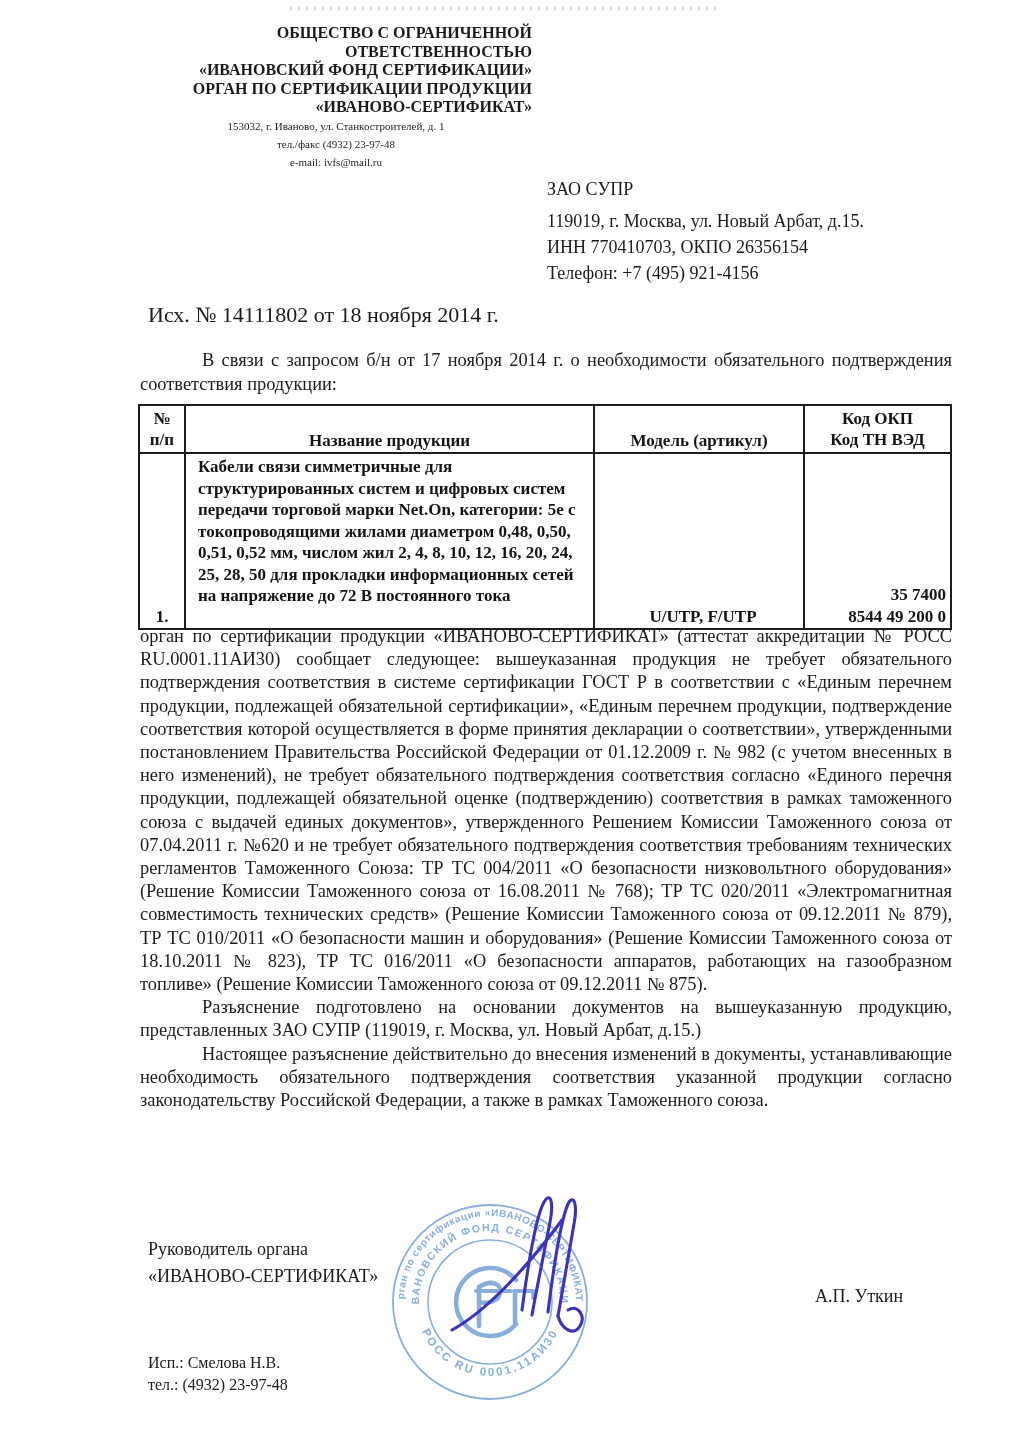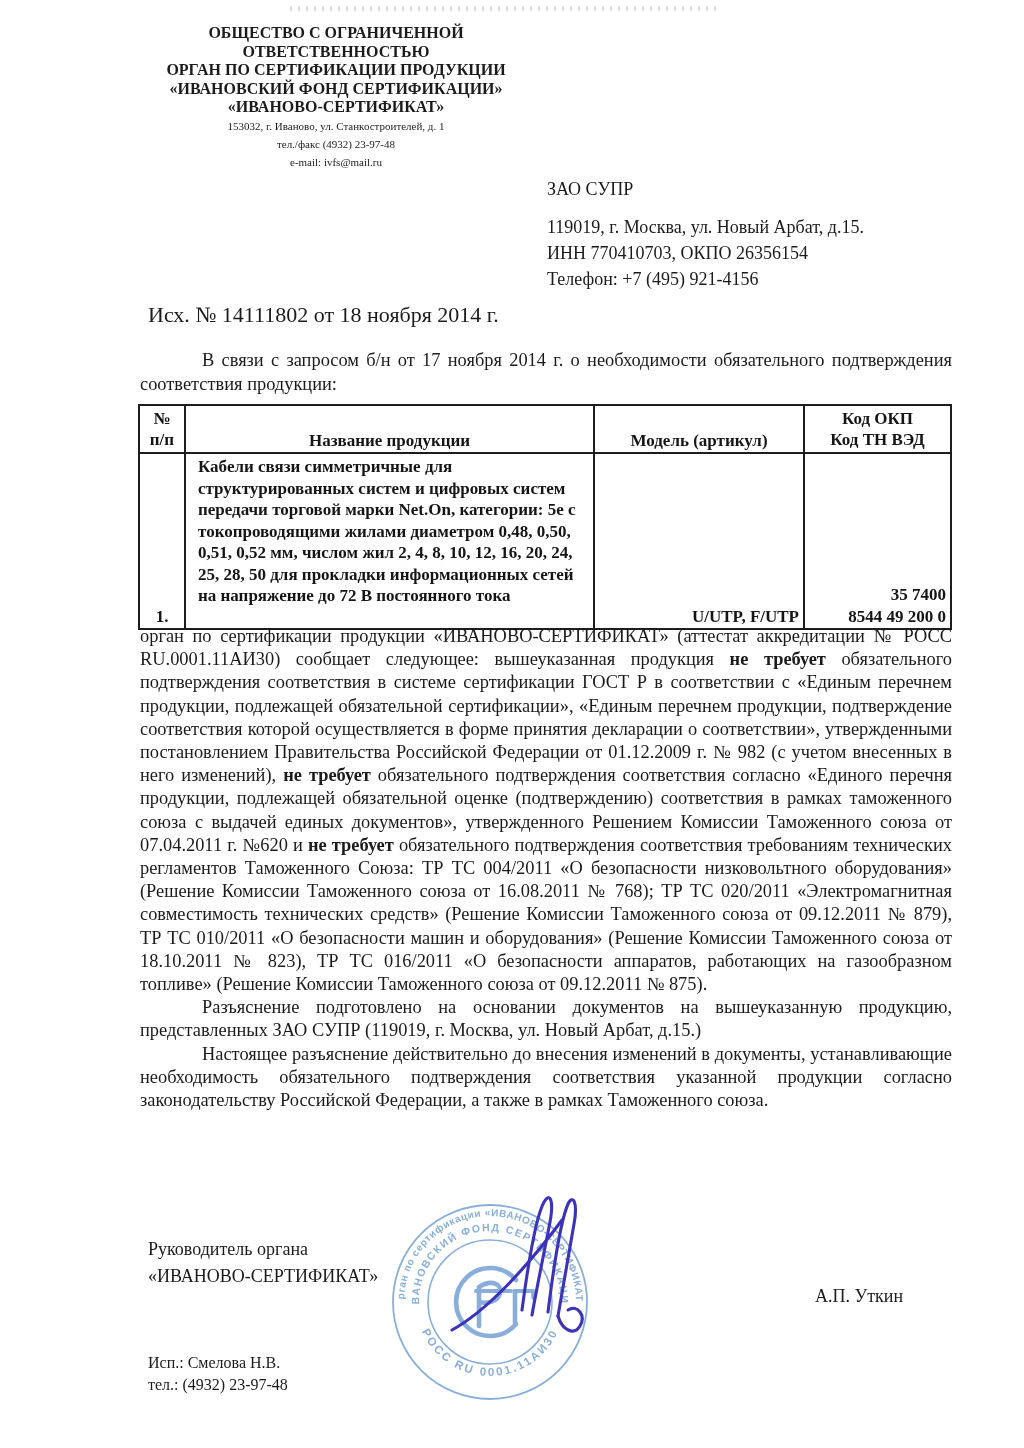--- a/index.html
+++ b/index.html
@@ -4,52 +4,52 @@
 <style>
   html,body{margin:0;padding:0;}
   body{
     width:1024px;height:1448px;background:#ffffff;position:relative;
     font-family:"Liberation Serif", serif;color:#1b1b1b;overflow:hidden;
   }
   .abs{position:absolute;}
 
   
   .sender{left:140px;top:24px;width:392px;text-align:center;}
-  .sender .b{font-weight:bold;font-size:16px;line-height:18.5px;}
+  .sender .b{font-weight:bold;font-size:16px;line-height:18.5px;text-align:right;}
   .sender .n{font-size:11px;line-height:18px;}
 
   
   .recipient{left:547px;top:176px;width:430px;font-size:18px;}
-  .recipient .name{margin-bottom:12px;}
+  .recipient .name{margin-bottom:6px;}
   .recipient div{line-height:26px;}
 
   
   .ref{left:148px;top:302px;font-size:22px;}
 
   
   .intro{left:140px;top:348px;width:812px;font-size:18.4px;line-height:24px;
          text-align:justify;text-indent:62px;margin:0;}
 
   
   .doc-table{left:138px;top:404px;border-collapse:collapse;table-layout:fixed;
              font-size:17px;font-weight:bold;color:#151515;}
   .doc-table td{border:2px solid #1d1d1d;padding:1px 4px;}
   .doc-table .hdr{text-align:center;vertical-align:bottom;line-height:21px;height:44px;}
   .doc-table .hdr-top{vertical-align:middle;}
   .cell-num{vertical-align:bottom;text-align:center;height:172px;}
   .cell-name{vertical-align:top;text-align:left;padding:2px 8px 4px 12px !important;line-height:21.5px;}
-  .cell-model{vertical-align:bottom;text-align:right;padding-left:12px !important;}
+  .cell-model{vertical-align:bottom;text-align:center;padding-left:12px !important;}
   .cell-code{vertical-align:bottom;text-align:right;padding-left:12px !important;line-height:21.5px;}
 
   
   .bodytext{left:140px;top:625px;width:812px;font-size:18.4px;line-height:23.2px;
             text-align:justify;}
   .bodytext p{margin:0;}
   .bodytext .indent{text-indent:62px;}
-  .bodytext b{font-weight:bold;}
+  .bodytext b{font-weight:normal;}
 
   
   .sig-role{left:148px;top:1236px;font-size:18px;line-height:27px;}
   .sig-name{left:815px;top:1286px;font-size:18px;}
 
   
   .footer{left:148px;top:1352px;font-size:16px;line-height:22px;}
 
   
   .stamp-svg{left:380px;top:1192px;}
@@ -61,22 +61,22 @@
     background:repeating-linear-gradient(90deg,#9a9a9a 0 2px,transparent 2px 8px);}
 </style>
 </head>
 <body>
 
 <div class="abs artifact"></div>
 
 <div class="abs sender">
   <div class="b">ОБЩЕСТВО С ОГРАНИЧЕННОЙ</div>
   <div class="b">ОТВЕТСТВЕННОСТЬЮ</div>
+  <div class="b">«ИВАНОВСКИЙ ФОНД СЕРТИФИКАЦИИ»</div>
   <div class="b">ОРГАН ПО СЕРТИФИКАЦИИ ПРОДУКЦИИ</div>
-  <div class="b">«ИВАНОВСКИЙ ФОНД СЕРТИФИКАЦИИ»</div>
   <div class="b">«ИВАНОВО-СЕРТИФИКАТ»</div>
   <div class="n">153032, г. Иваново, ул. Станкостроителей, д. 1</div>
   <div class="n">тел./факс (4932) 23-97-48</div>
   <div class="n">e-mail: ivfs@mail.ru</div>
 </div>
 
 <div class="abs recipient">
   <div class="name">ЗАО СУПР</div>
   <div>119019, г. Москва, ул. Новый Арбат, д.15.</div>
   <div>ИНН 770410703, ОКПО 26356154</div>

